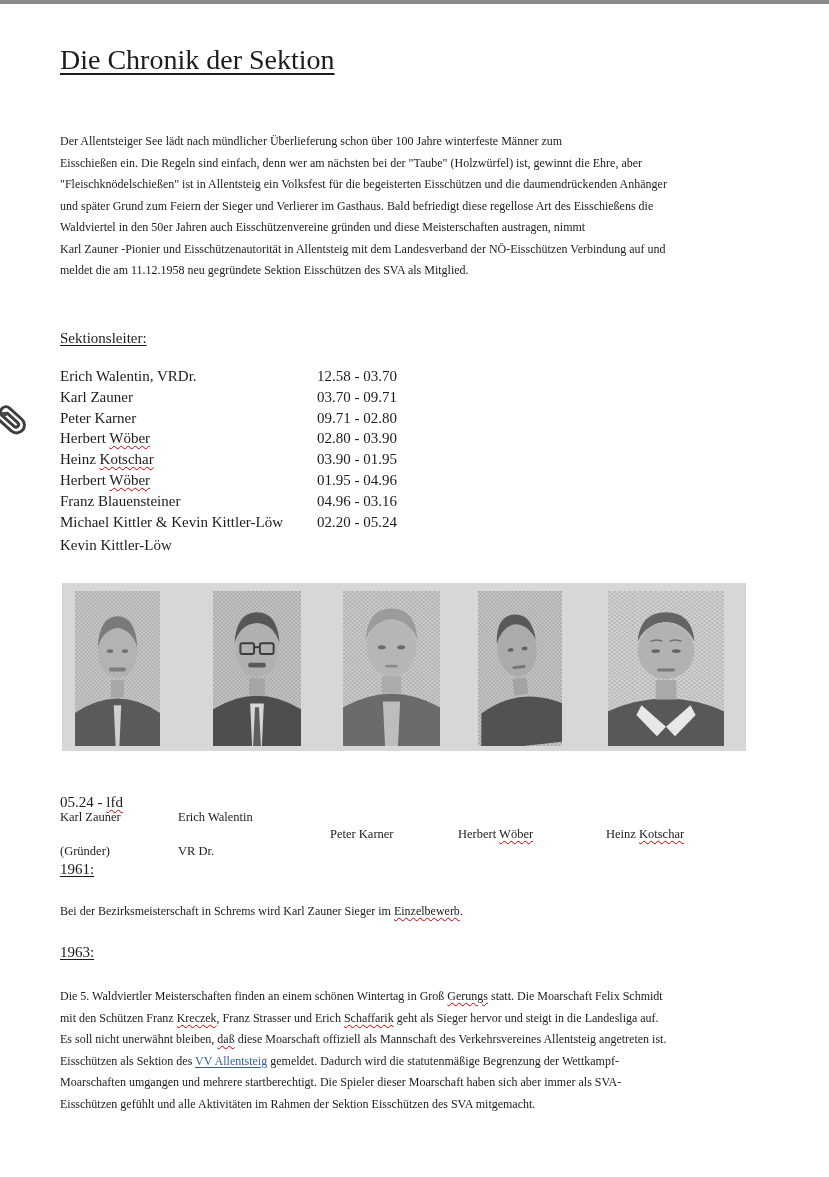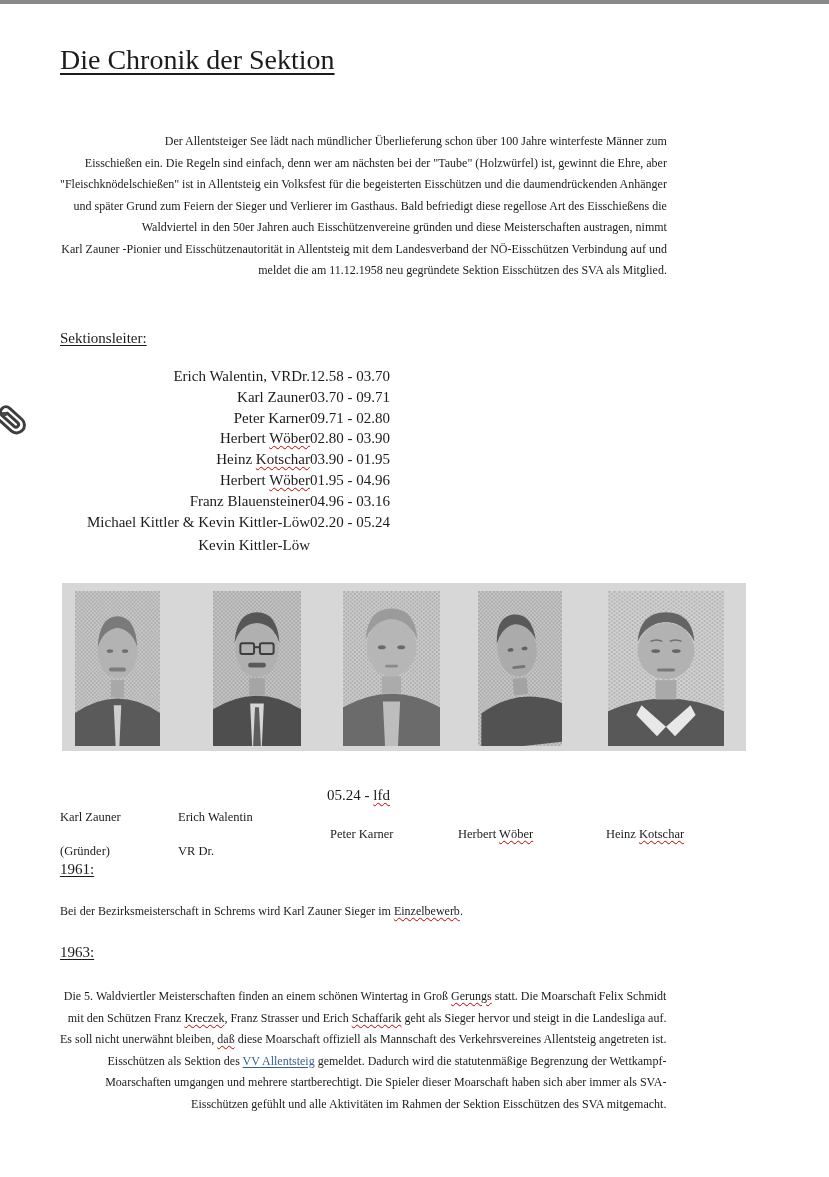--- a/index.html
+++ b/index.html
@@ -5,35 +5,35 @@
   :root{
     --ink:#1b1b1b;
     --misspell:#c00000;
     --link:#365f91;
     --strip-bg:#d7d7d7;
     --topbar:#8a8a8a;
   }
   html,body{margin:0;padding:0;background:#ffffff;}
   .page{
     position:relative;width:829px;height:1177px;background:#fff;overflow:hidden;
-    font-family:"Liberation Serif","DejaVu Serif",serif;color:var(--ink);text-align:right;
+    font-family:"Liberation Serif","DejaVu Serif",serif;color:var(--ink);
   }
   .top-bar{position:absolute;left:0;top:0;width:829px;height:4px;background:var(--topbar);}
   .doc-title{
     position:absolute;left:60px;top:44px;margin:0;font-size:28px;font-weight:normal;
     text-decoration:underline;text-underline-offset:4px;white-space:nowrap;
   }
   .textblock{position:absolute;left:60px;font-size:12px;}
   .tline{line-height:21.5px;white-space:nowrap;}
   .sec-heading{
     position:absolute;left:60px;font-size:15px;text-decoration:underline;
     text-underline-offset:2px;white-space:nowrap;
   }
   .leaders{position:absolute;left:60px;top:366px;font-size:15px;}
-  .leader-row{display:flex;height:20.8px;line-height:20.8px;white-space:nowrap;}
+  .leader-row{display:flex;height:20.8px;line-height:20.8px;white-space:nowrap;gap:7px;}
   .leader-row:last-child{margin-top:3px;flex-direction:column;}
   .leader-name{width:250px;flex:0 0 250px;}
   .leader-period{white-space:nowrap;}
   .mark-misspell{
     text-decoration-line:underline;text-decoration-style:wavy;
     text-decoration-color:var(--misspell);text-decoration-thickness:1px;
     text-underline-offset:2px;
   }
   .mark-link{
     color:var(--link);

